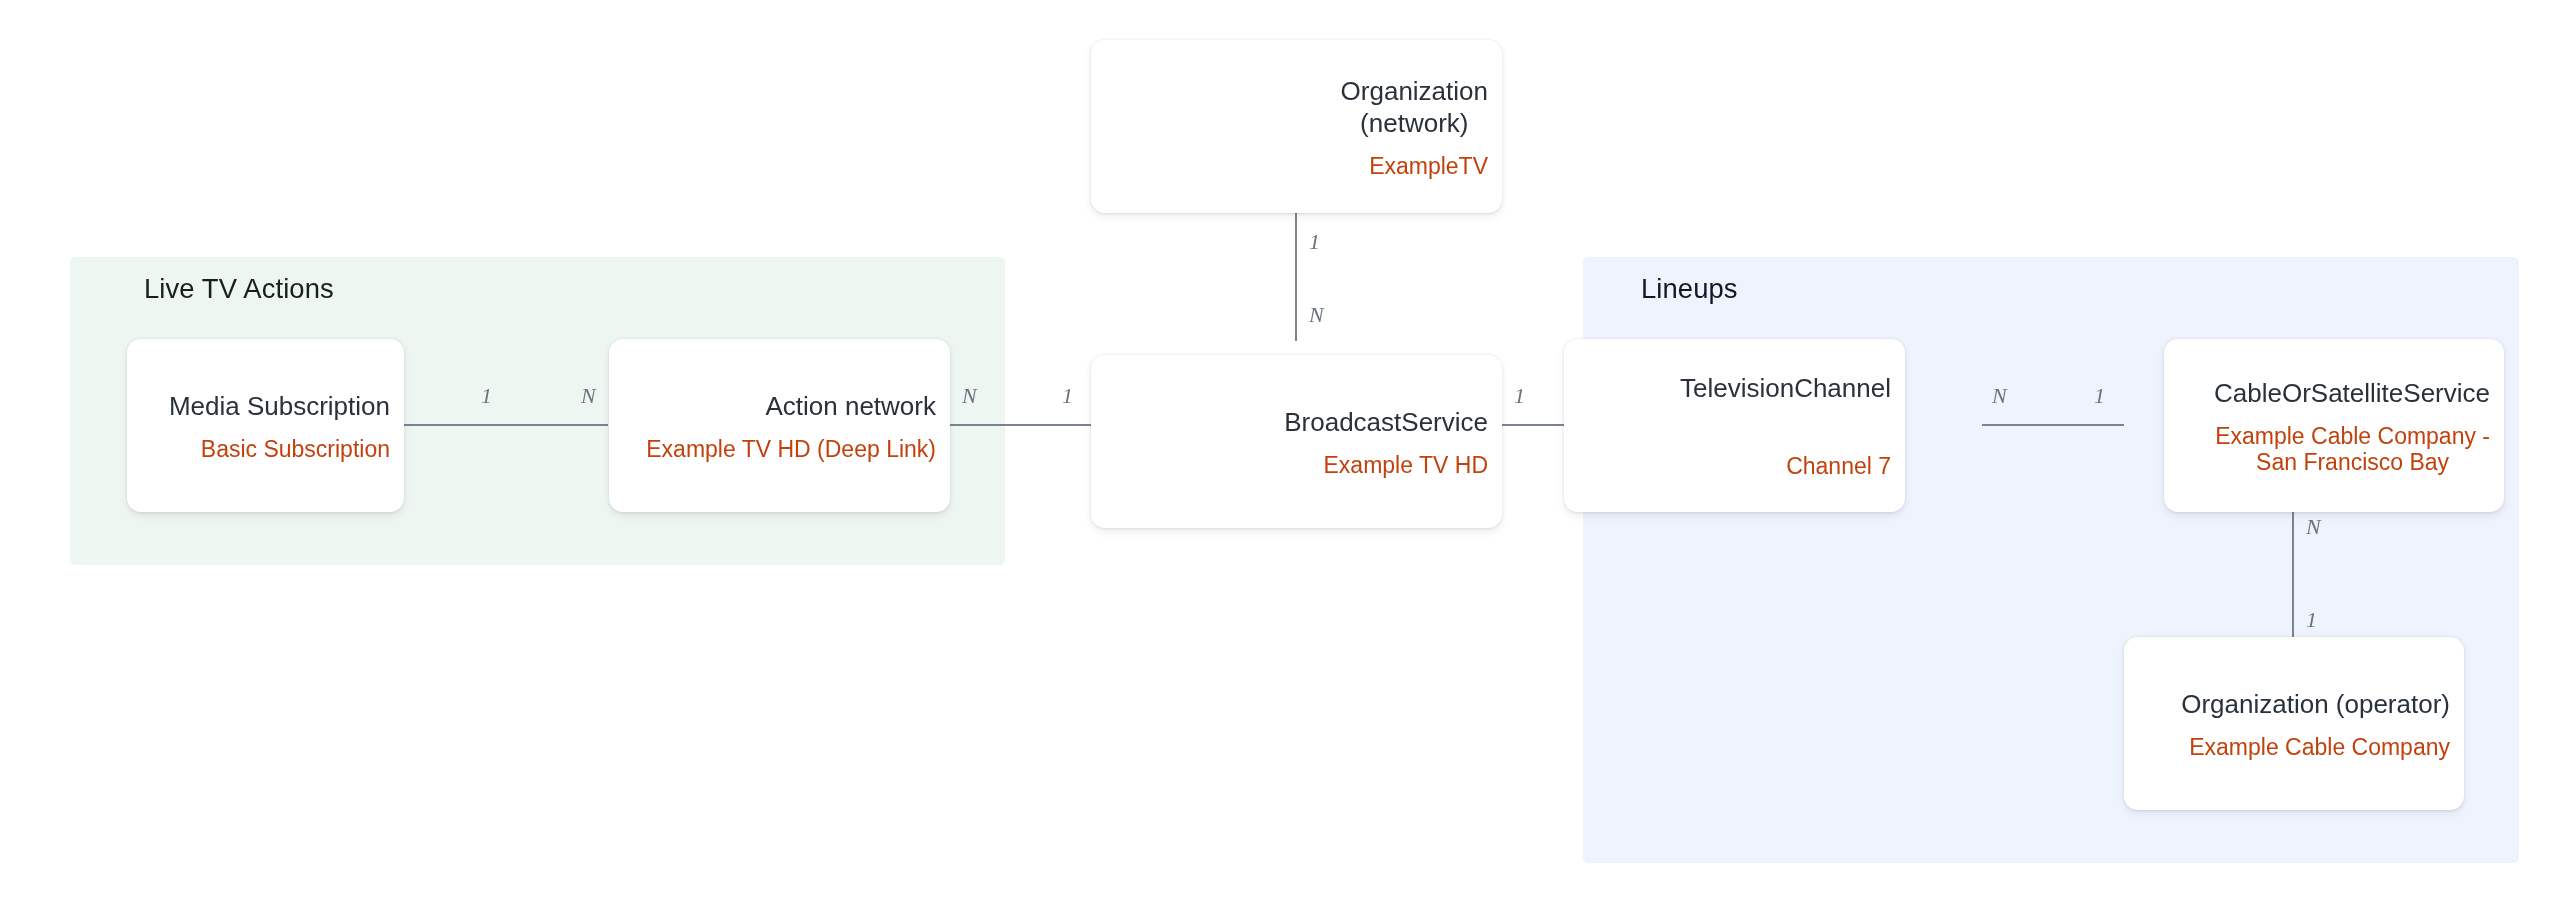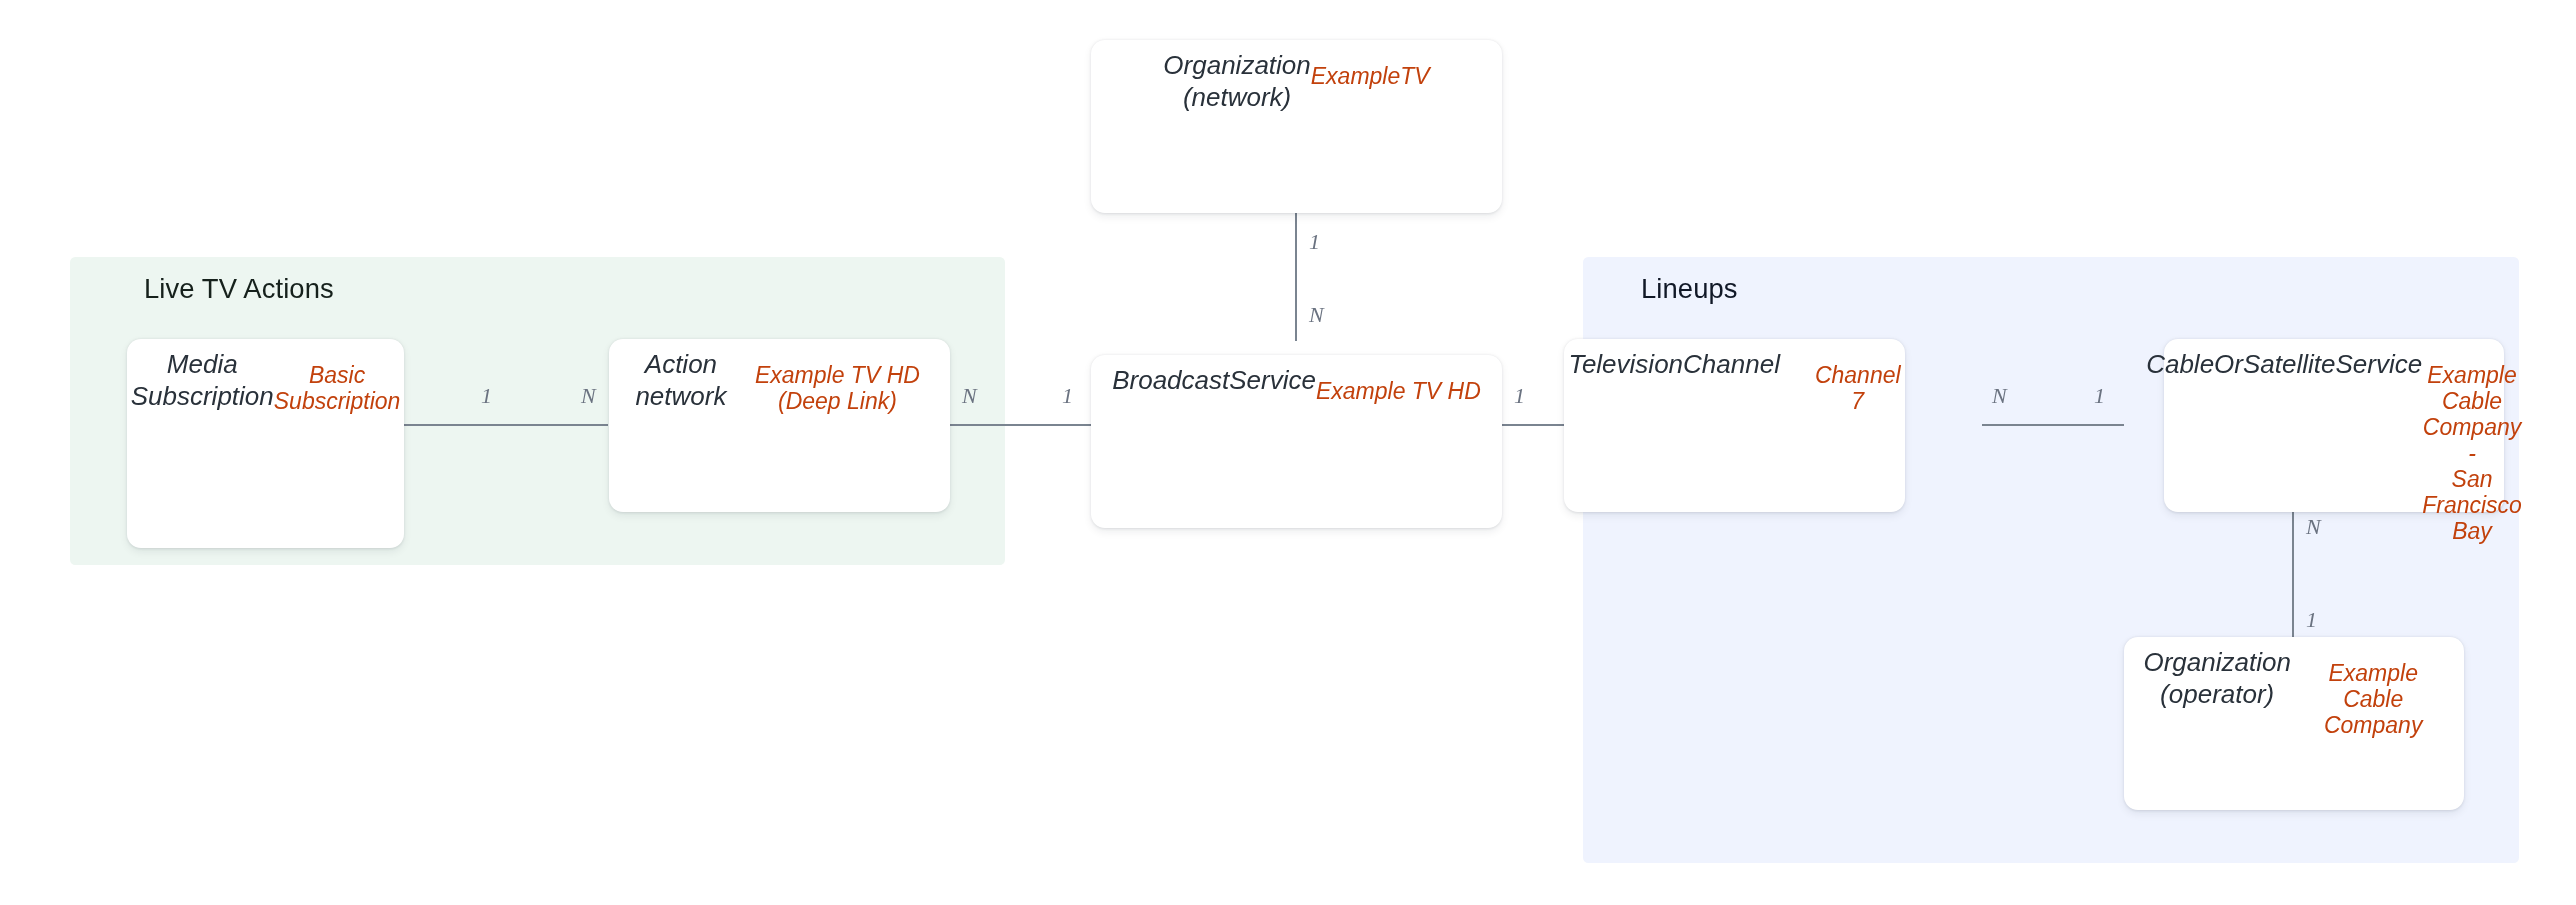--- a/index.html
+++ b/index.html
@@ -79,26 +79,25 @@
   }
 
   
   .node {
     position: absolute;
     background: #ffffff;
     border-radius: 14px;
     box-shadow: 0 0.9px 2.7px rgba(16,24,40,0.10),
                 0 3.5px 8.8px rgba(16,24,40,0.07);
     display: flex;
-    flex-direction: row;
-    align-items: flex-start;
+    flex-direction: column;
+    align-items: flex-end;
     justify-content: center;
     box-sizing: border-box;
     padding: 8.8px 14px;
-    font-style: italic;
   }
   .node .node-title {
     font-size: 26px;
     line-height: 32px;
     color: #29313a;
     text-align: center;
     white-space: pre-line;
   }
   .node .node-sub {
     margin-top: 14px;
@@ -151,21 +150,21 @@
 
   <div class="card-label" style="left:2306px; top:516px;">N</div>
   <div class="card-label" style="left:2306px; top:609px;">1</div>
 
   <div class="node" id="node-organization-network" style="left:1091px; top:40px; width:411px; height:173px;">
     <div class="node-title">Organization
 (network)</div>
     <div class="node-sub">ExampleTV</div>
   </div>
 
-  <div class="node" id="node-media-subscription" style="left:127px; top:339px; width:277px; height:209px;">
+  <div class="node" id="node-media-subscription" style="left:127px; top:339px; width:277px; height:173px;">
     <div class="node-title">Media Subscription</div>
     <div class="node-sub">Basic Subscription</div>
   </div>
 
   <div class="node" id="node-action-markup" style="left:609px; top:339px; width:341px; height:173px;">
     <div class="node-title">Action network</div>
     <div class="node-sub">Example TV HD (Deep Link)</div>
   </div>
 
   <div class="node" id="node-broadcast-service" style="left:1091px; top:355px; width:411px; height:173px;">

